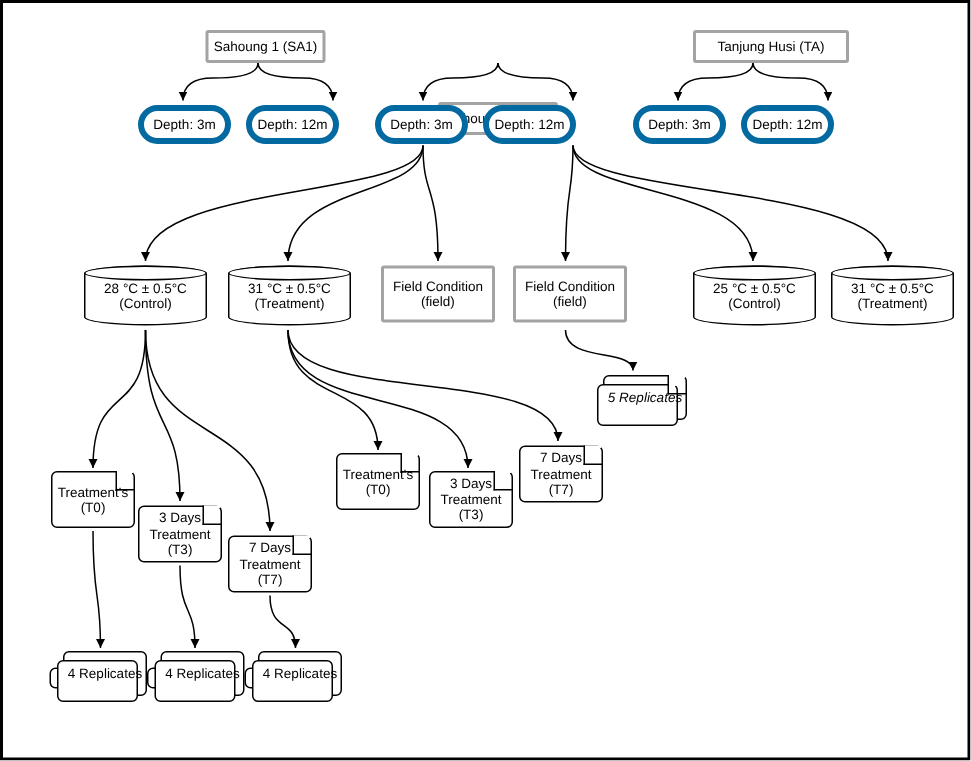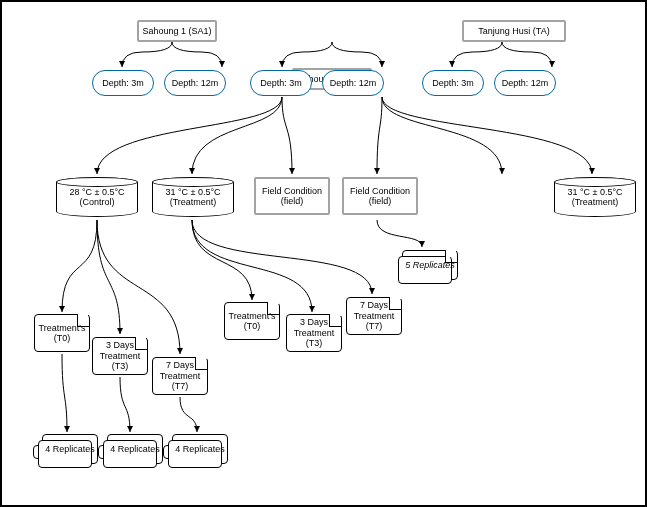--- a/index.html
+++ b/index.html
@@ -32,21 +32,21 @@
     align-items: center;
     justify-content: center;
     padding: 2px;
     background: #fff;
   }
   .rect {
     border: 2px solid #a3a3a3;
     border-radius: 2px;
   }
   .pill {
-    border: 1px solid #0369a1;
+    border: 4px solid #0369a1;
     border-radius: 14px;
   }
   
   .cyl {
     border: 1px solid #000;
     border-radius: 50% / 14%;
     padding-top: 6px;
     padding-bottom: 6px;
   }
   .cyl::before {
@@ -171,20 +171,23 @@
   </div>
   <div class="node cyl" style="left:150px; top:175px; width:82px; height:40px;">
     <span>31 °C ± 0.5°C (Treatment)</span>
   </div>
   <div class="node rect" style="left:252px; top:175px; width:76px; height:38px;">
     <span>Field Condition (field)</span>
   </div>
   <div class="node rect" style="left:340px; top:175px; width:76px; height:38px;">
     <span>Field Condition (field)</span>
   </div>
+  <div class="node cyl" style="left:460px; top:175px; width:82px; height:40px;">
+    <span>25 °C ± 0.5°C (Control)</span>
+  </div>
   <div class="node cyl" style="left:552px; top:175px; width:82px; height:40px;">
     <span>31 °C ± 0.5°C (Treatment)</span>
   </div>
 
   <div class="node page stack" style="left:400px; top:248px; width:56px; height:30px; z-index:2;font-style:italic;">
     <span>5 Replicates</span>
   </div>
 
   <div class="node page" style="left:32px;  top:312px; width:56px; height:38px;">
     <span>Treatment's (T0)</span>

